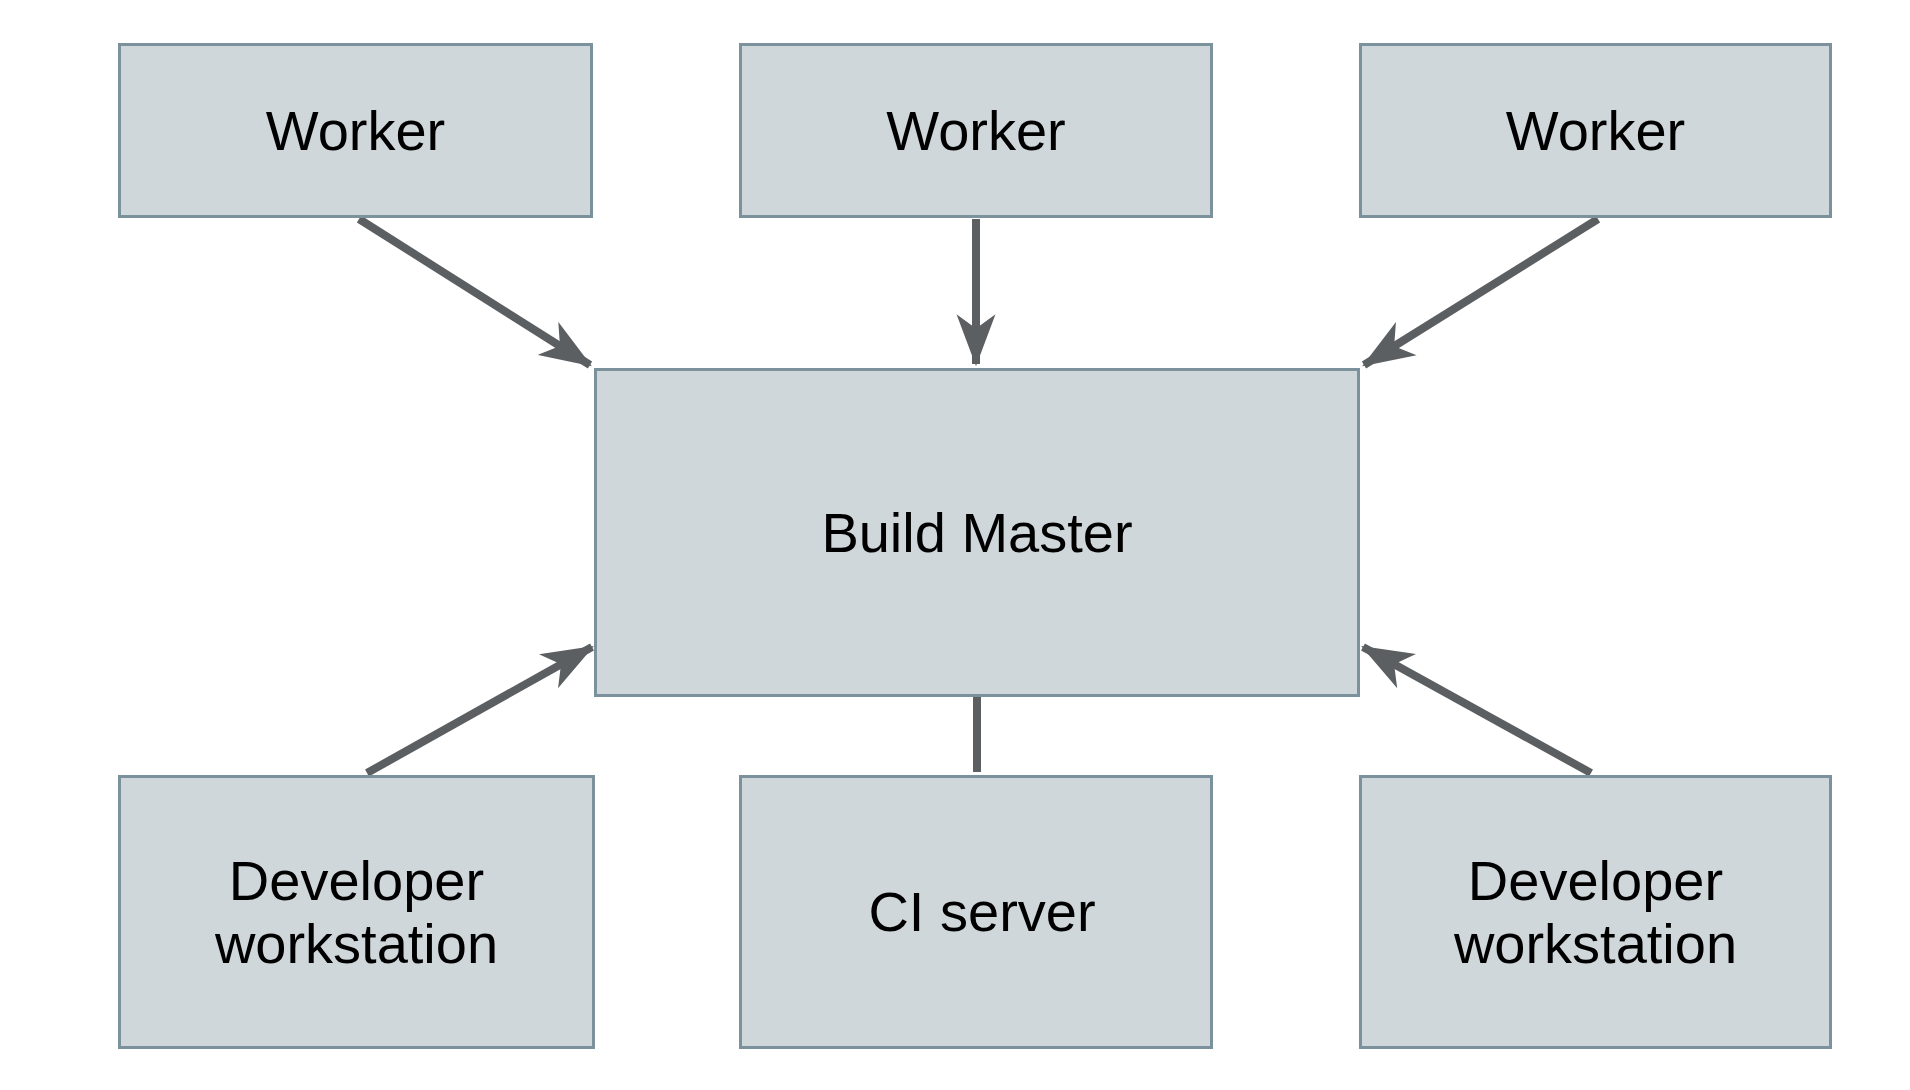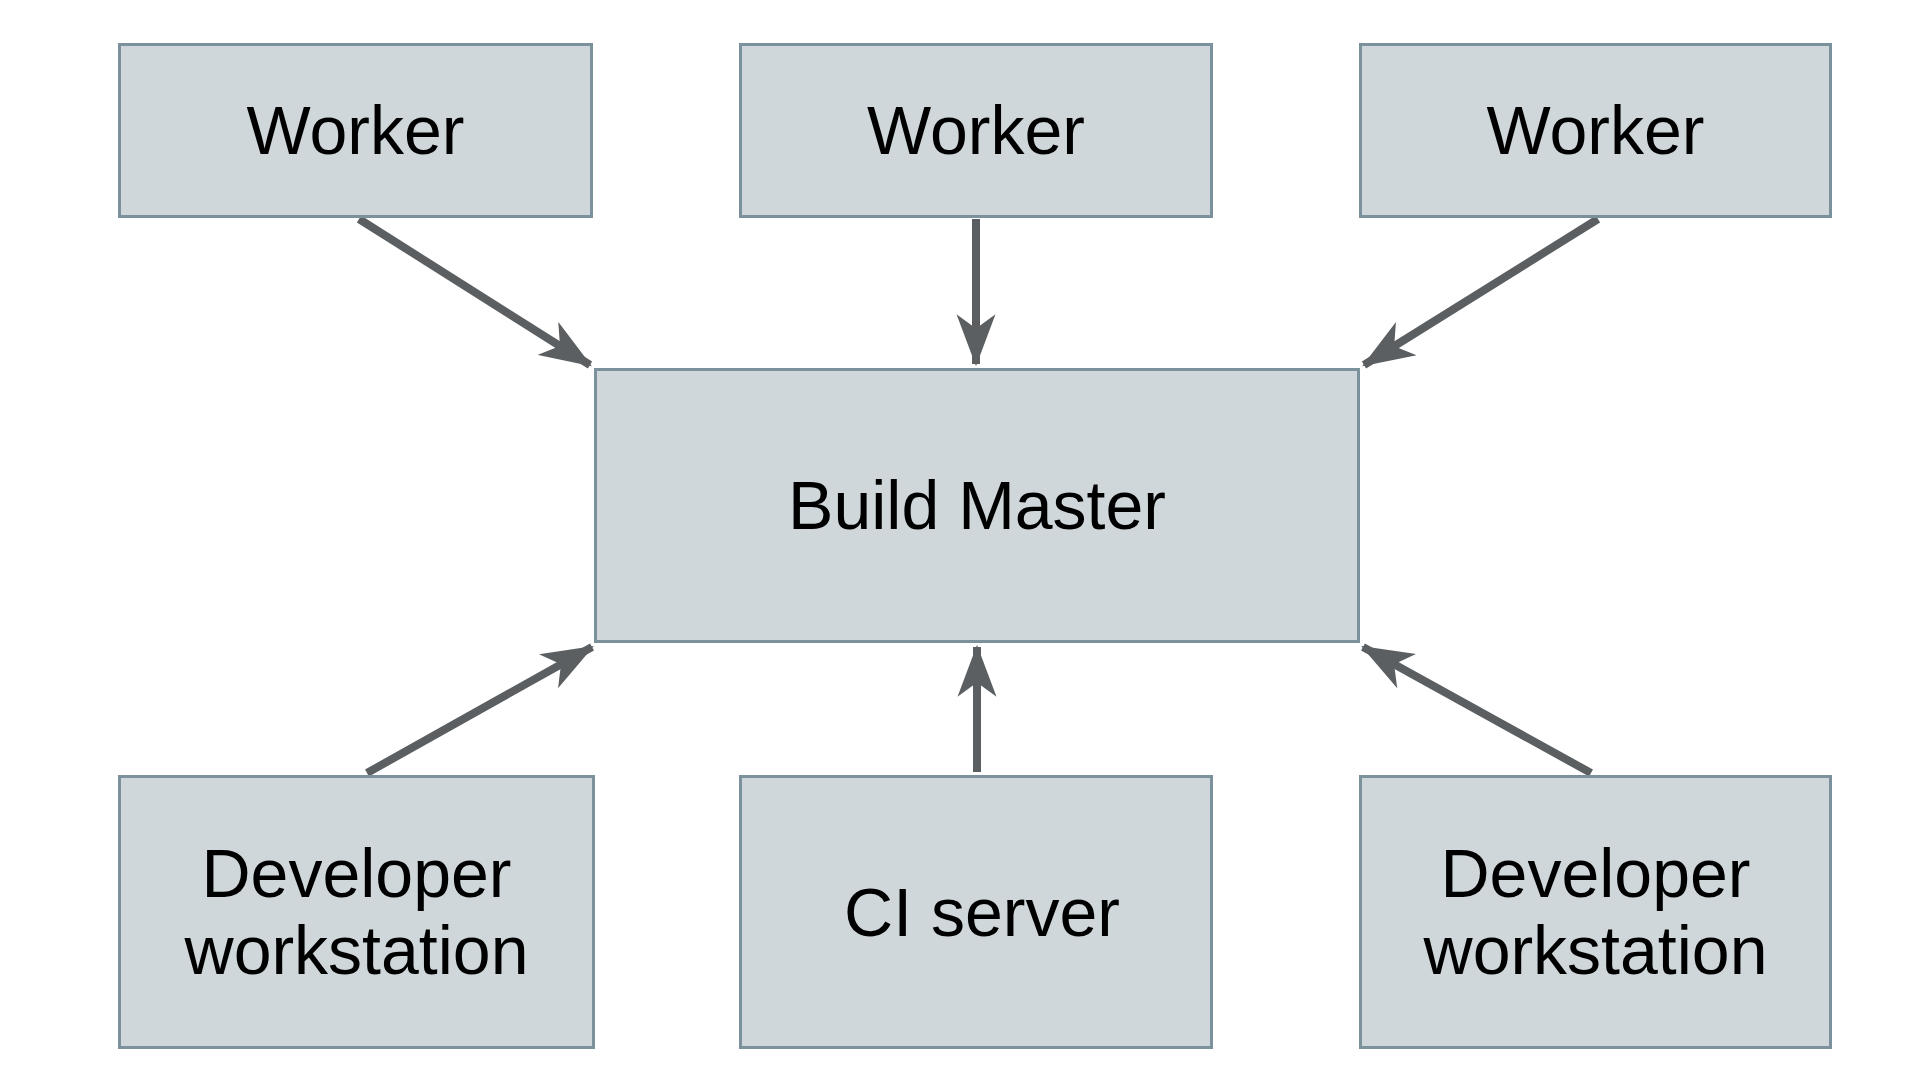--- a/index.html
+++ b/index.html
@@ -18,21 +18,21 @@
   .node {
     position: absolute;
     box-sizing: border-box;
     background: var(--node-fill, #cfd7da);
     border: 3px solid var(--node-border, #7b919c);
     display: flex;
     align-items: center;
     justify-content: center;
     text-align: center;
     color: var(--text-color, #000000);
-    font-size: 68px;
+    font-size: 56px;
     line-height: 1.13;
     letter-spacing: 0px;
   }
   .node .label {
     padding: 0 10px;
   }
   #arrow-layer {
     position: absolute;
     left: 0;
     top: 0;
@@ -44,21 +44,21 @@
     stroke: var(--arrow-color, #5b5f61);
     stroke-width: 8;
   }
   #arrowhead path {
     fill: var(--arrow-color, #5b5f61);
   }
   
   #n-worker-1      { left: 118px;  top: 43px;  width: 475px; height: 175px; }
   #n-worker-2      { left: 739px;  top: 43px;  width: 474px; height: 175px; }
   #n-worker-3      { left: 1359px; top: 43px;  width: 473px; height: 175px; }
-  #n-build-master  { left: 594px;  top: 368px; width: 766px; height: 275px; }
+  #n-build-master  { left: 594px;  top: 368px; width: 766px; height: 329px; }
   #n-dev-left      { left: 118px;  top: 775px; width: 477px; height: 274px; }
   #n-ci-server     { left: 739px;  top: 775px; width: 474px; height: 274px; padding-left: 12px; }
   #n-dev-right     { left: 1359px; top: 775px; width: 473px; height: 274px; }
 </style>
 </head>
 <body>
 
 <div id="stage" style="--bg-color: #ffffff; --node-fill: #cfd7da; --node-border: #7b919c; --arrow-color: #5b5f61; --text-color: #000000;">
 
   <svg id="arrow-layer" viewBox="0 0 1910 1090" xmlns="http://www.w3.org/2000/svg">

